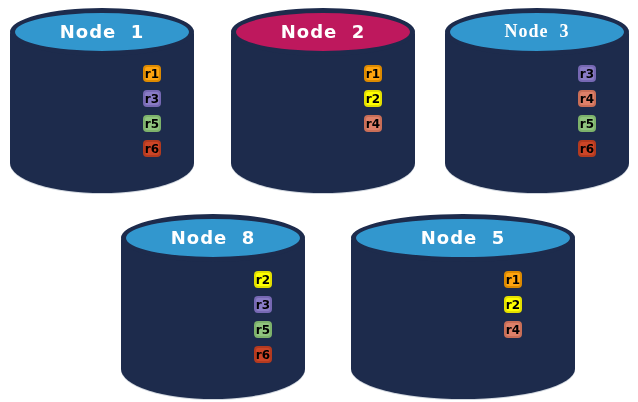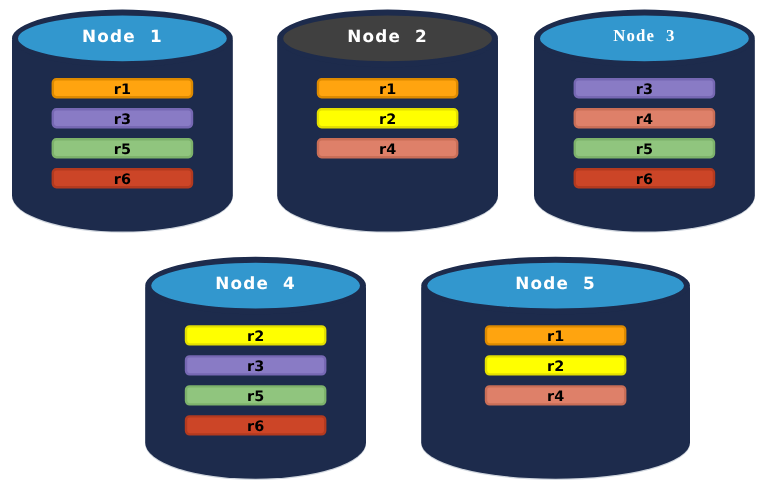--- a/index.html
+++ b/index.html
@@ -41,34 +41,35 @@
     border-radius: 50%;
     box-sizing: border-box;
     border-width: 5px;
     border-style: solid;
     display: flex;
     align-items: center;
     justify-content: center;
   }
   .node-label {
     font-weight: bold;
-    font-size: 14px;
+    font-size: 18px;
     letter-spacing: 1px;
     white-space: pre;
     margin-top: -2px;
   }
   .bars {
     position: absolute;
     top: 57px;
     left: 50%;
     transform: translateX(-50%);
     width: 118px;
     display: flex;
     flex-direction: column;
     gap: 8px;
+    align-items: flex-end;
   }
   .bar {
     height: 17px;
     box-sizing: border-box;
     border-radius: 4px;
     border: 2px solid transparent;
     display: flex;
     align-items: center;
     justify-content: center;
   }
@@ -97,21 +98,21 @@
         <div class="bar" style="background: rgb(144, 197, 126); border-color: rgb(125, 178, 107);">
           <span class="bar-label" style="color: rgb(0, 0, 0);">r5</span>
         </div>
         <div class="bar" style="background: rgb(204, 69, 39); border-color: rgb(179, 58, 31);">
           <span class="bar-label" style="color: rgb(0, 0, 0);">r6</span>
         </div>
       </div>
   </div>
     <div class="cylinder pos-node-2">
     <div class="cyl-body" style="background: rgb(29, 43, 76);"></div>
-    <div class="cyl-top" style="background: #404040; border-color: rgb(29, 43, 76);">
+    <div class="cyl-top" style="background: #be185d; border-color: rgb(29, 43, 76);">
       <span class="node-label" style="color: rgb(255, 255, 255);">Node  2</span>
     </div>
     <div class="bars">
         <div class="bar" style="background: rgb(255, 164, 15); border-color: rgb(221, 138, 0);">
           <span class="bar-label" style="color: rgb(0, 0, 0);">r1</span>
         </div>
         <div class="bar" style="background: rgb(255, 255, 0); border-color: rgb(227, 223, 0);">
           <span class="bar-label" style="color: rgb(0, 0, 0);">r2</span>
         </div>
         <div class="bar" style="background: rgb(222, 128, 105); border-color: rgb(201, 110, 87);">
@@ -135,21 +136,21 @@
           <span class="bar-label" style="color: rgb(0, 0, 0);">r5</span>
         </div>
         <div class="bar" style="background: rgb(204, 69, 39); border-color: rgb(179, 58, 31);">
           <span class="bar-label" style="color: rgb(0, 0, 0);">r6</span>
         </div>
       </div>
   </div>
     <div class="cylinder pos-node-4">
     <div class="cyl-body" style="background: rgb(29, 43, 76);"></div>
     <div class="cyl-top" style="background: rgb(50, 151, 206); border-color: rgb(29, 43, 76);">
-      <span class="node-label" style="color: rgb(255, 255, 255);">Node  4</span>
+      <span class="node-label" style="color: rgb(255, 255, 255);">Node  8</span>
     </div>
     <div class="bars">
         <div class="bar" style="background: rgb(255, 255, 0); border-color: rgb(227, 223, 0);">
           <span class="bar-label" style="color: rgb(0, 0, 0);">r2</span>
         </div>
         <div class="bar" style="background: rgb(137, 123, 197); border-color: rgb(118, 104, 179);">
           <span class="bar-label" style="color: rgb(0, 0, 0);">r3</span>
         </div>
         <div class="bar" style="background: rgb(144, 197, 126); border-color: rgb(125, 178, 107);">
           <span class="bar-label" style="color: rgb(0, 0, 0);">r5</span>

